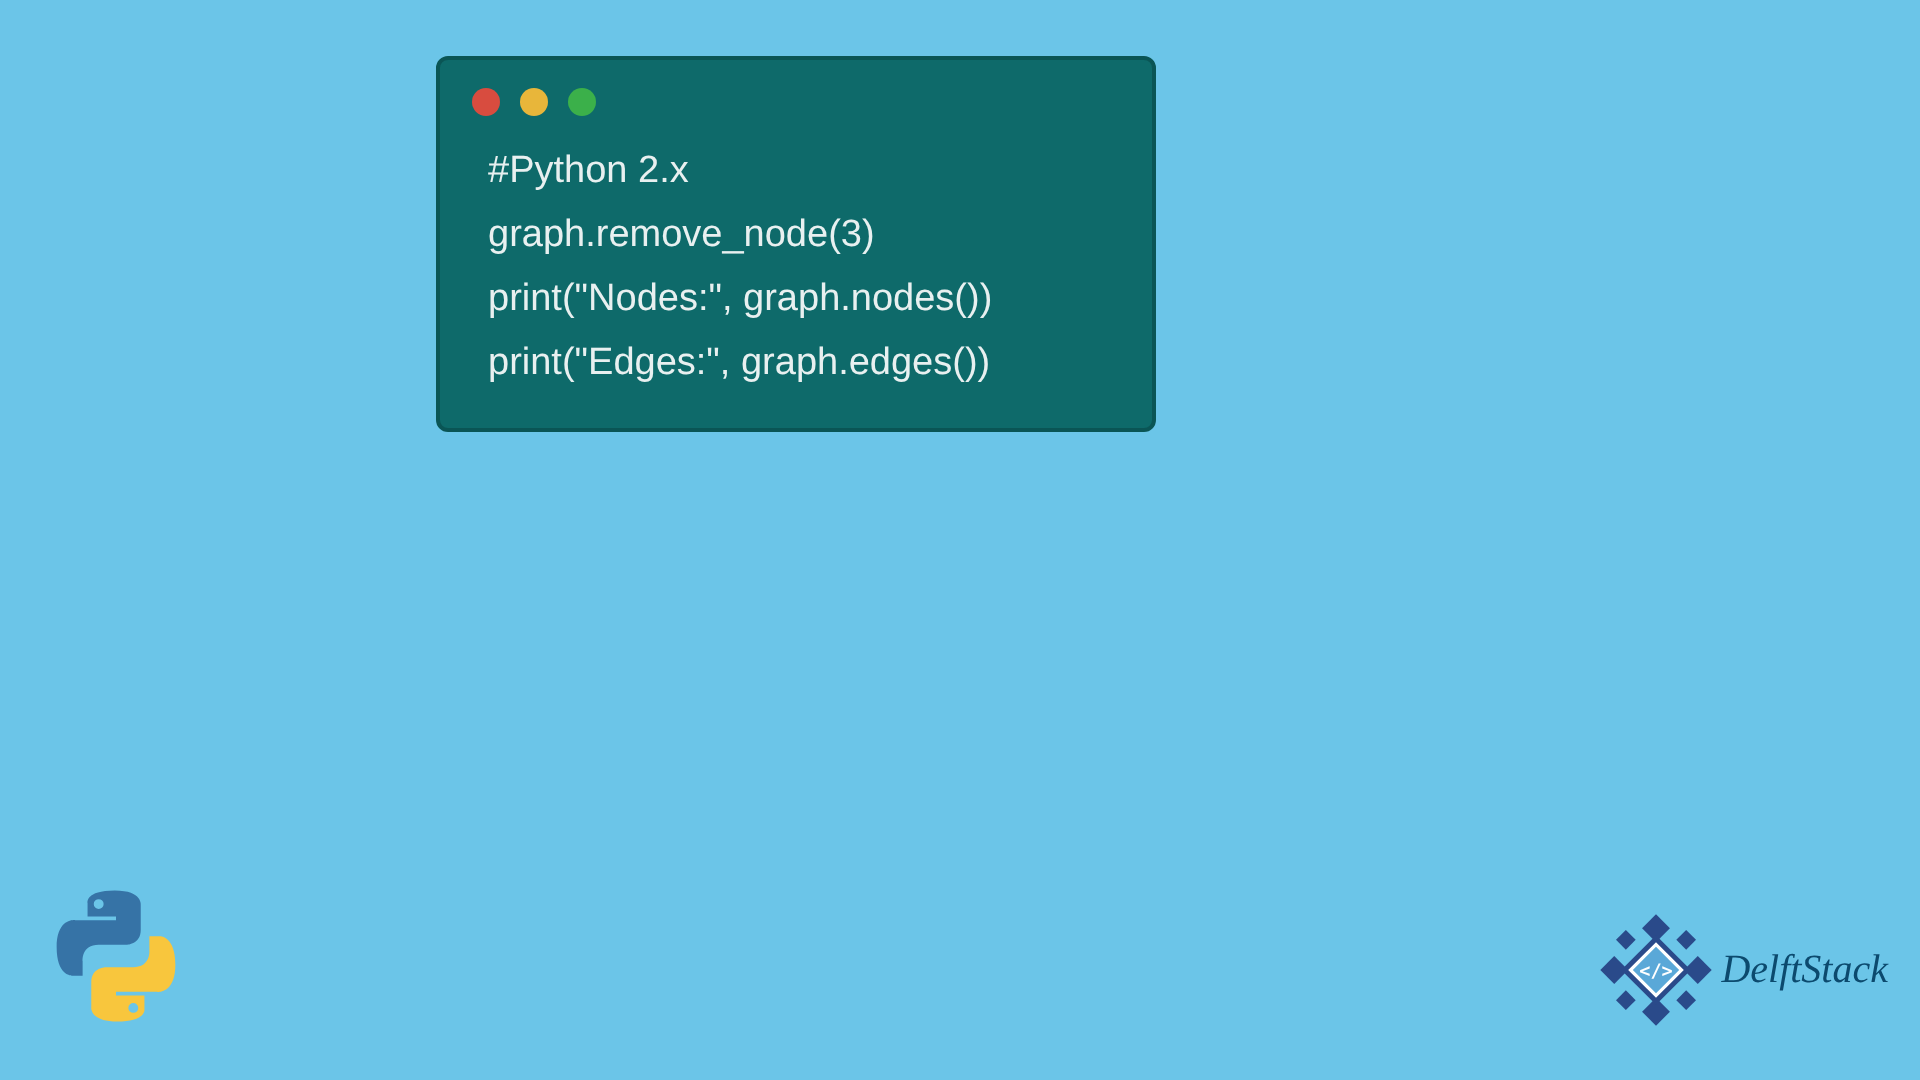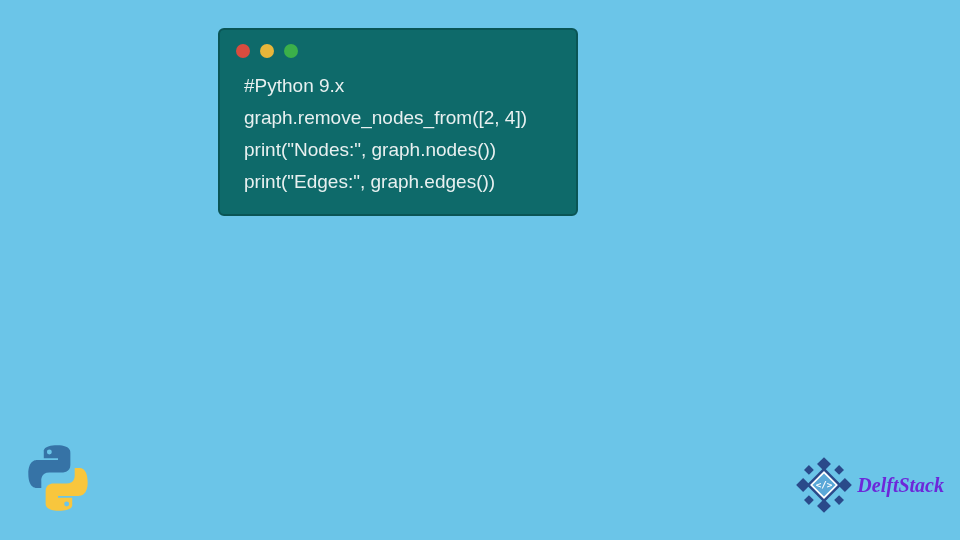--- a/index.html
+++ b/index.html
@@ -57,39 +57,39 @@
       bottom: 26px;
       display: flex;
       align-items: center;
       gap: 4px;
     }
     .delft-badge {
       width: 58px;
       height: 58px;
     }
     .delft-text {
-      color: #6d28d9;
+      color: #0c4a6e;
       font-size: 20px;
       font-style: italic;
-      font-weight: 700;
+      font-weight: 400;
       font-family: Georgia, 'Times New Roman', serif;
     }
   </style>
 </head>
 <body>
 
 <div class="code-window">
   <div class="traffic-lights">
     <span class="traffic-light tl-red"></span>
     <span class="traffic-light tl-yellow"></span>
     <span class="traffic-light tl-green"></span>
   </div>
   <div class="code-body">
-    <div class="code-line">#Python 9.x</div>
-    <div class="code-line">graph.remove_nodes_from([2, 4])</div>
+    <div class="code-line">#Python 2.x</div>
+    <div class="code-line">graph.remove_node(3)</div>
     <div class="code-line">print("Nodes:", graph.nodes())</div>
     <div class="code-line">print("Edges:", graph.edges())</div>
   </div>
 </div>
 
 <svg class="python-logo" viewBox="0 0 110 110">
   <path fill="#3673a6" d="M54 2c-24 0-22 10-22 10v11h23v3H22s-15-2-15 22 13 23 13 23h8V59s-1-13 13-13h22s12 0 12-12V14S77 2 54 2zm-13 7a4 4 0 1 1 0 8 4 4 0 0 1 0-8z"></path>
   <path fill="#f8c63d" d="M56 108c24 0 22-10 22-10V87H55v-3h33s15 2 15-22-13-23-13-23h-8v12s1 13-13 13H47s-12 0-12 12v20s-2 12 21 12zm13-7a4 4 0 1 1 0-8 4 4 0 0 1 0 8z"></path>
 </svg>
 

